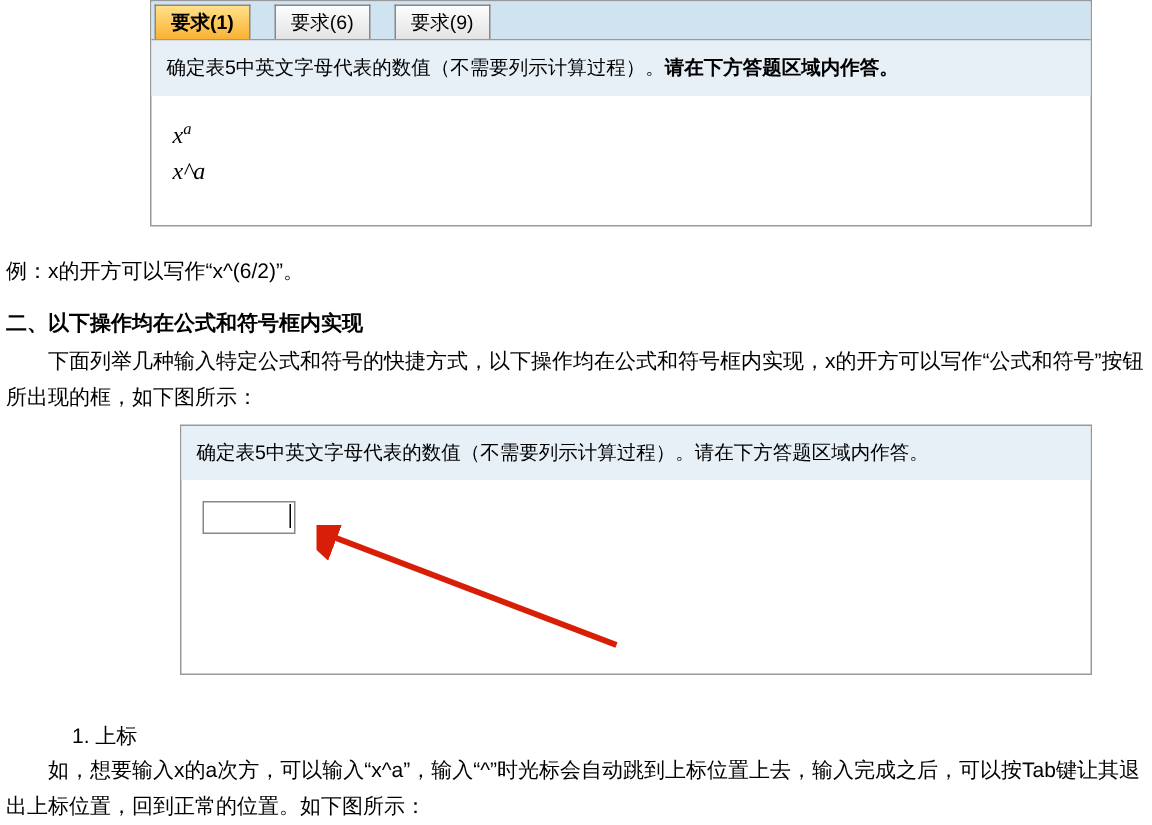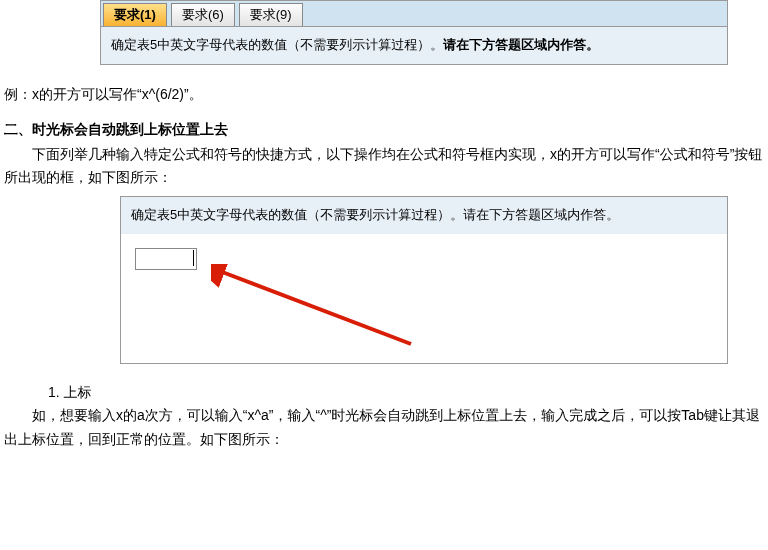--- a/index.html
+++ b/index.html
@@ -1,52 +1,56 @@
 <!DOCTYPE html>
 <html><head>
 <meta charset="utf-8">
 <style>
 body{margin:0;font-family:"Microsoft YaHei","SimSun",sans-serif;font-size:14px;color:#000;background:#fff;width:768px}
 .panel{border:1px solid #999;margin-left:100px;margin-right:40px;background:#fff}
 .tabs{display:flex;background:#d0e3f0;border-bottom:1px solid #999;padding:2px 2px 0 2px}
-.tab{border:1px solid #888;background:linear-gradient(#fdfdfd,#e3e3e3);padding:2px 10px;margin-right:4px;font-size:13px;border-bottom:none;cursor:pointer}
+.tab{border:1px solid #888;background:linear-gradient(#fdfdfd,#e3e3e3);padding:2px 10px;margin-right:16px;font-size:13px;border-bottom:none;cursor:pointer}
 .tab.active{background:linear-gradient(#ffe08a,#f9b233);font-weight:bold}
 .instr{background:#e8f0f7;padding:8px 10px;font-size:13px;line-height:1.6}
 .instr .bold{font-weight:bold}
 .body{padding:10px 14px 20px 14px}
 .xa{font-style:italic;font-family:"Times New Roman",serif;font-size:16px;margin:6px 0}
 .xa sup{font-size:11px}
 .txt{margin:18px 4px 6px 4px;line-height:1.7}
 .heading{font-weight:bold;margin:14px 4px 4px 4px}
 .para{margin:0 4px;line-height:1.7;text-indent:2em}
 .panel2{border:1px solid #999;margin:6px 40px 0 120px;background:#fff;position:relative}
 .instr2{background:#e8f0f7;padding:8px 10px;font-size:13px;line-height:1.6}
 .body2{padding:14px 14px 90px 14px;position:relative}
 .inputbox{width:60px;height:20px;border:1px solid #888;display:inline-block;background:#fff}
 .caret{position:absolute;left:72px;top:16px;width:1px;height:16px;background:#000}
 .arrow-svg{position:absolute;top:30px;left:90px}
-.num{margin:20px 0 2px 48px}
+.num{margin:32px 0 2px 48px}
 </style>
 </head>
 <body>
 
 <div class="panel">
   <div class="tabs">
     <div class="tab active">要求(1)</div>
     <div class="tab">要求(6)</div>
     <div class="tab">要求(9)</div>
   </div>
   <div class="instr">
     <span>确定表5中英文字母代表的数值（不需要列示计算过程）。</span><span class="bold">请在下方答题区域内作答。</span>
   </div>
+  <div class="body">
+    <div class="xa"><span>x</span><sup>a</sup></div>
+    <div class="xa">x^a</div>
+  </div>
 </div>
 
 <div class="txt">例：x的开方可以写作“x^(6/2)”。</div>
 
-<div class="heading">二、时光标会自动跳到上标位置上去</div>
+<div class="heading">二、以下操作均在公式和符号框内实现</div>
 <div class="para" style="text-indent:2em">下面列举几种输入特定公式和符号的快捷方式，以下操作均在公式和符号框内实现，x的开方可以写作“公式和符号”按钮所出现的框，如下图所示：</div>
 
 <div class="panel2">
   <div class="instr2">
     <span>确定表5中英文字母代表的数值（不需要列示计算过程）。</span><span class="bold">请在下方答题区域内作答。</span>
   </div>
   <div class="body2">
     <span class="inputbox"></span>
     <span class="caret"></span>
     <svg class="arrow-svg" width="220" height="90">

